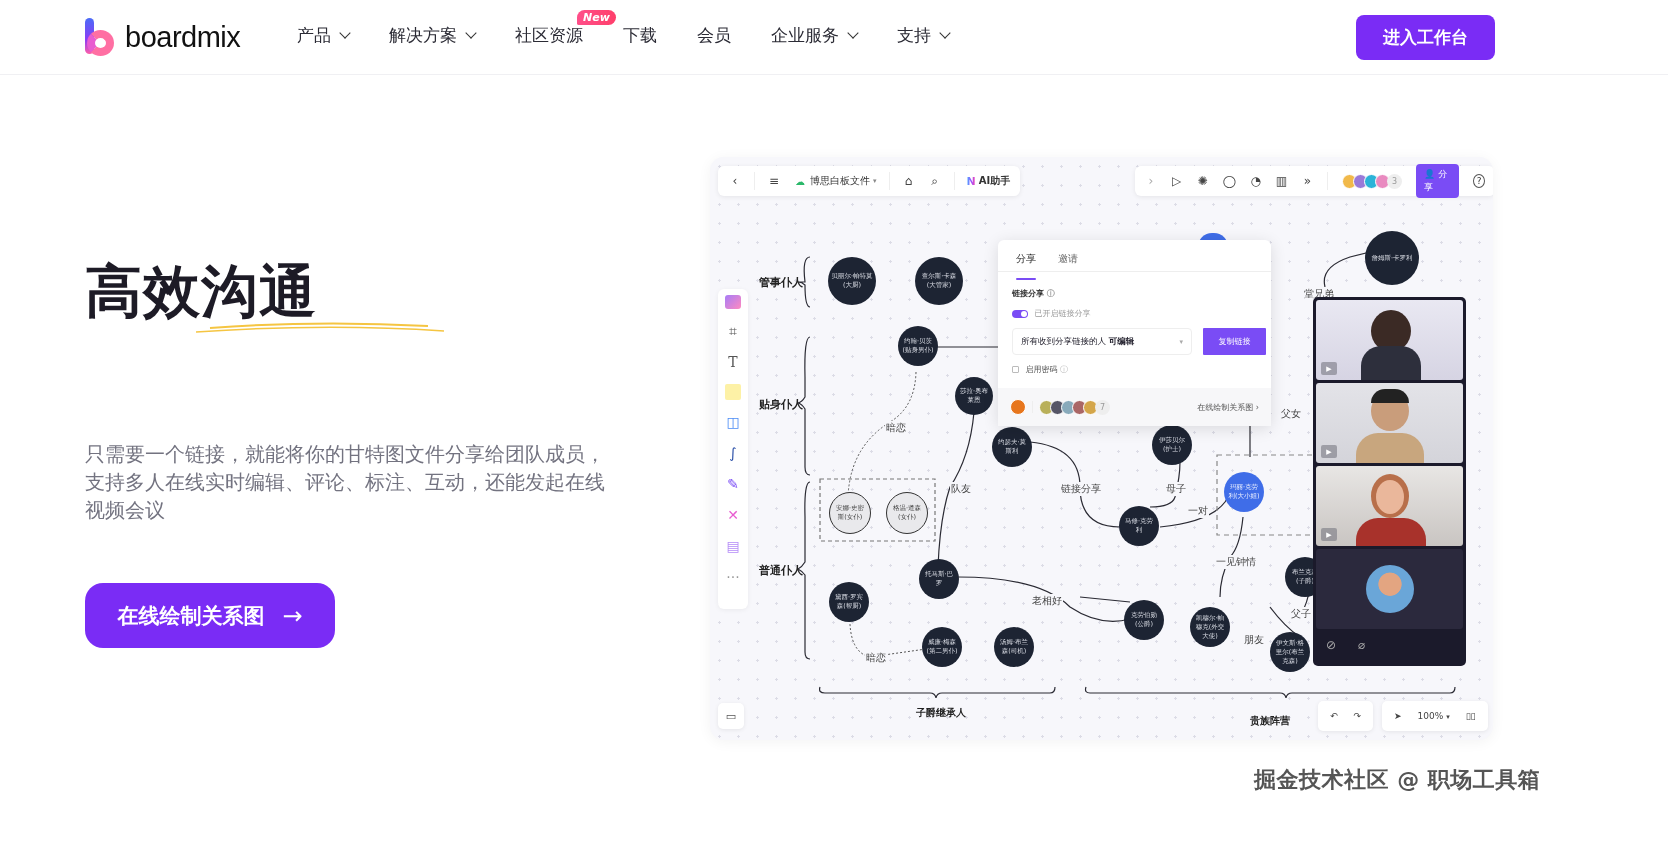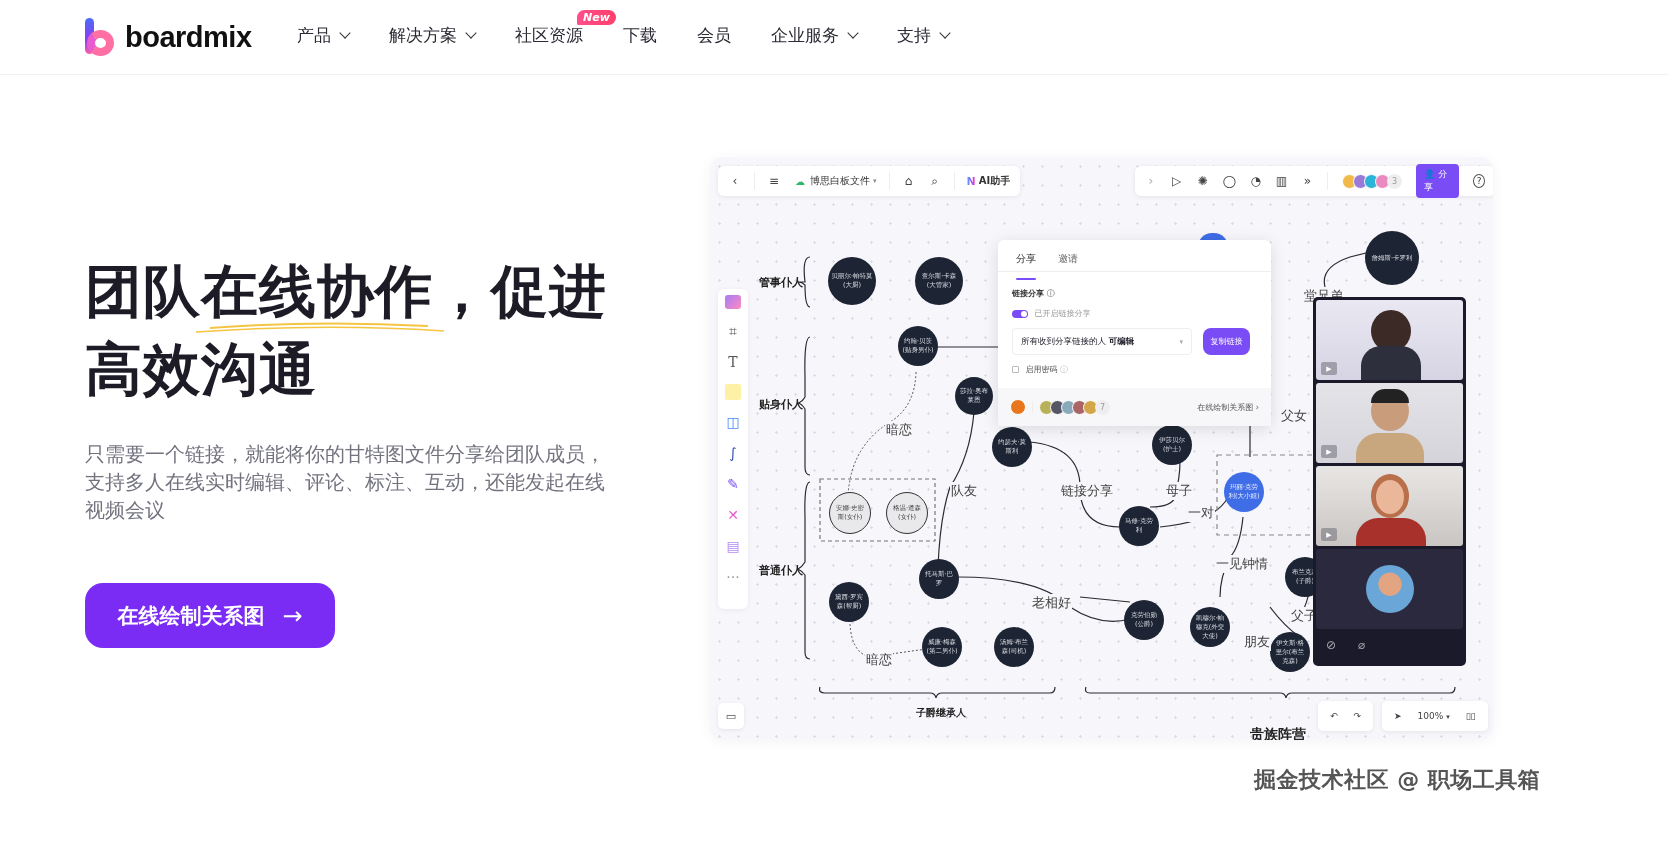--- a/index.html
+++ b/index.html
@@ -2,21 +2,21 @@
 <html><head>
 <meta charset="utf-8">
 <style>
 *{box-sizing:border-box;margin:0;padding:0}
 html,body{width:1668px;height:867px;overflow:hidden;background:#fff;font-family:"DejaVu Sans","Liberation Sans",sans-serif;color:#1c1a27}
 .nav{position:absolute;left:0;top:0;width:1668px;height:75px;border-bottom:1px solid #f0f0f3;background:#fff}
 .logo{position:absolute;left:85px;top:18px;display:flex;align-items:center;gap:10px}
 .logo-mark{width:30px;height:38px;position:relative}
 .logo-mark .stem{position:absolute;left:0;top:0;width:9px;height:36px;border-radius:5px;background:linear-gradient(180deg,#4a6cf7,#8b3bf5 60%,#ff5fa8)}
 .logo-mark .bowl{position:absolute;left:2px;top:12px;width:27px;height:26px;border-radius:50%;border:8px solid #ff6fa3;border-left-color:#e85cd0}
-.logo-text{font-family:"Liberation Sans",sans-serif;font-weight:700;font-size:29px;letter-spacing:-0.5px;color:#111}
+.logo-text{font-family:"Liberation Sans",sans-serif;font-weight:400;font-size:29px;letter-spacing:-0.5px;color:#111}
 .nav-items{position:absolute;left:297px;top:24px;display:flex;align-items:center;font-size:17px;color:#2b2b35}
 .nav-item{display:flex;align-items:center;gap:6px;margin-right:40px;position:relative;white-space:nowrap}
 .chev{display:inline-block;width:8px;height:8px;border-right:1.6px solid #333;border-bottom:1.6px solid #333;transform:rotate(45deg);margin-top:-5px;margin-left:4px}
 .badge-new{position:absolute;left:62px;top:-14px;background:linear-gradient(90deg,#ff4f8a,#ff3f6b);color:#fff;font-size:11px;font-weight:700;font-style:italic;padding:1px 6px;border-radius:8px 8px 8px 2px}
 .cta-top{position:absolute;left:1356px;top:15px;width:139px;height:45px;border-radius:8px;background:#7a2cf5;color:#fff;font-size:17px;font-weight:700;display:flex;align-items:center;justify-content:center}
 .hero-title{position:absolute;left:85px;top:252px;font-size:57px;font-weight:900;line-height:78px;color:#1d1b26;letter-spacing:1px;width:560px}
 .underline{position:absolute;left:196px;top:318px;width:250px;height:16px}
 .hero-desc{position:absolute;left:85px;top:440px;width:520px;font-size:20px;line-height:28px;color:#737380}
 .cta-main{position:absolute;left:85px;top:583px;width:250px;height:65px;border-radius:18px;background:#7a2cf5;color:#fff;font-size:21px;font-weight:700;display:flex;align-items:center;justify-content:center;gap:18px}
 .cta-main .arrow{font-size:24px;font-weight:400}
@@ -32,31 +32,31 @@
 .av{width:15px;height:15px;border-radius:50%;border:1.5px solid #fff;margin-left:-4px}
 .av-count{width:15px;height:15px;border-radius:50%;background:#eee;color:#999;font-size:8px;display:flex;align-items:center;justify-content:center;margin-left:-3px}
 .share-btn{background:#7a4cf5;color:#fff;border-radius:4px;padding:4px 8px;font-size:9px}
 .help{width:14px;height:14px;border:1.3px solid #555;border-radius:50%;font-size:9px;display:flex;align-items:center;justify-content:center}
 .sidebar{position:absolute;left:8px;top:132px;width:30px;height:320px;background:#fff;border-radius:6px;box-shadow:0 1px 5px rgba(0,0,0,.06);display:flex;flex-direction:column;align-items:center;gap:13px;padding-top:6px}
 .sb-ico{width:18px;height:18px;display:flex;align-items:center;justify-content:center;font-size:14px;color:#555}
 .node{position:absolute;border-radius:50%;background:#1d2433;color:#d8dbe3;font-size:6.5px;line-height:9px;text-align:center;display:flex;align-items:center;justify-content:center;padding:3px}
 .node.light{background:#e9e9ec;color:#444;border:1.5px solid #333}
 .node.blue{background:#3f6de8;color:#e9eeff}
 .lbl{position:absolute;font-size:11px;font-weight:700;color:#222}
-.elbl{position:absolute;font-size:13px;color:#444;background:#f7f7fb;padding:0 1px}
+.elbl{position:absolute;font-size:10px;color:#444;background:#f7f7fb;padding:0 1px}
 .share-panel{position:absolute;left:288px;top:83px;width:273px;height:186px;background:#fff;border-radius:6px;box-shadow:0 3px 16px rgba(0,0,0,.12)}
 .sp-tabs{display:flex;gap:22px;padding:12px 18px 0;font-size:10px;color:#333;border-bottom:1px solid #eee;height:32px}
 .sp-tab.active{color:#222;position:relative}
 .sp-tab.active::after{content:"";position:absolute;left:0;right:0;bottom:-9px;height:2px;background:#7a4cf5;border-radius:1px}
 .sp-tab.muted{color:#666}
 .sp-row{position:absolute;font-size:8px;color:#333}
 .toggle{display:inline-block;width:16px;height:8px;border-radius:4px;background:#7a4cf5;vertical-align:middle;position:relative;margin-right:4px}
 .toggle::after{content:"";position:absolute;right:1px;top:1px;width:6px;height:6px;border-radius:50%;background:#fff}
 .select{position:absolute;left:14px;top:88px;width:180px;height:27px;border:1px solid #eee;border-radius:4px;font-size:8.5px;padding:0 8px;display:flex;align-items:center;justify-content:space-between}
-.copy-btn{position:absolute;left:205px;top:88px;width:47px;height:27px;background:#7a4cf5;color:#fff;border-radius:8px;font-size:8px;display:flex;align-items:center;justify-content:center}
+.copy-btn{position:absolute;left:205px;top:88px;width:63px;height:27px;background:#7a4cf5;color:#fff;border-radius:1px;font-size:8px;display:flex;align-items:center;justify-content:center}
 .chk{display:inline-block;width:7px;height:7px;border:1px solid #bbb;border-radius:1px;vertical-align:middle;margin-right:4px}
 .sp-footer{position:absolute;left:0;right:0;bottom:0;height:38px;background:#f7f7f9;display:flex;align-items:center;padding:0 12px;gap:6px;font-size:8px;color:#555}
 .video-panel{position:absolute;left:603px;top:140px;width:153px;height:369px;background:#1b1a2b;border-radius:5px;padding:3px;display:flex;flex-direction:column;gap:3px}
 .vtile{height:80px;border-radius:3px;position:relative;overflow:hidden}
 .vtile .cam{position:absolute;left:5px;bottom:5px;width:16px;height:13px;background:rgba(120,120,130,.6);border-radius:2px;color:#fff;font-size:7px;display:flex;align-items:center;justify-content:center}
 .vtile.t4{background:#2b293d;height:80px;display:flex;align-items:center;justify-content:center}
 .v-controls{display:flex;gap:22px;padding:6px 10px;color:#aaa;font-size:12px}
 .bottom-left{position:absolute;left:8px;top:546px;width:26px;height:26px;background:#fff;border-radius:5px;box-shadow:0 1px 4px rgba(0,0,0,.08);display:flex;align-items:center;justify-content:center;font-size:11px;color:#555}
 .bb{position:absolute;top:544px;height:30px;background:#fff;border-radius:5px;box-shadow:0 1px 4px rgba(0,0,0,.08);display:flex;align-items:center;gap:16px;padding:0 12px;font-size:9px;color:#444}
 .watermark{position:absolute;left:1254px;top:765px;font-size:22px;color:#555;font-weight:700;letter-spacing:0.5px}
@@ -93,24 +93,24 @@
     </div>
     <div class="nav-item">
       <span>企业服务</span>
       <span class="chev"></span>
     </div>
     <div class="nav-item">
       <span>支持</span>
       <span class="chev"></span>
     </div>
   </div>
+  <div class="cta-top">进入工作台</div>
 </div>
 
 <div class="hero-title">
-  <div>团队在线协作，促进</div>
   <div>高效沟通</div>
 </div>
 <svg class="underline" viewBox="0 0 250 16">
   <path d="M14 10 Q120 2 232 8" stroke="#f5c542" stroke-width="2" fill="none"></path>
   <path d="M0 14 Q130 5 248 13" stroke="#f5c542" stroke-width="1.6" fill="none"></path>
 </svg>
 <div class="hero-desc">只需要一个链接，就能将你的甘特图文件分享给团队成员，支持多人在线实时编辑、评论、标注、互动，还能发起在线视频会议</div>
 <div class="cta-main">
   <span>在线绘制关系图</span>
   <span class="arrow">→</span>
@@ -197,21 +197,21 @@
       <path d="M140 455 Q138 495 160 500 L230 490"></path>
     </g>
     <rect x="110" y="322" width="115" height="62" fill="none" stroke="#777" stroke-width="1.2" stroke-dasharray="4 3"></rect>
     <rect x="507" y="298" width="110" height="80" fill="none" stroke="#888" stroke-width="1.2" stroke-dasharray="5 4"></rect>
   </svg>
 
   <span class="lbl" style="left:49px;top:118px">管事仆人</span>
   <span class="lbl" style="left:49px;top:240px">贴身仆人</span>
   <span class="lbl" style="left:49px;top:406px">普通仆人</span>
   <span class="lbl" style="left:206px;top:549px;font-size:10px">子爵继承人</span>
-  <span class="lbl" style="left:540px;top:569px;font-size:14px">贵族阵营</span>
+  <span class="lbl" style="left:540px;top:557px;font-size:10px">贵族阵营</span>
 
   <div class="node" style="left:118px;top:100px;width:48px;height:48px">贝丽尔·帕特莫(大厨)</div>
   <div class="node" style="left:205px;top:100px;width:48px;height:48px">查尔斯·卡森(大管家)</div>
   <div class="node" style="left:188px;top:169px;width:40px;height:40px">约翰·贝茨(贴身男仆)</div>
   <div class="node" style="left:245px;top:220px;width:38px;height:38px">莎拉·奥布莱恩</div>
   <div class="node" style="left:282px;top:270px;width:40px;height:40px">约瑟夫·莫斯利</div>
   <div class="node light" style="left:119px;top:335px;width:42px;height:42px">安娜·史密斯(女仆)</div>
   <div class="node light" style="left:176px;top:335px;width:42px;height:42px">格温·道森(女仆)</div>
   <div class="node" style="left:209px;top:402px;width:40px;height:40px">托马斯·巴罗</div>
   <div class="node" style="left:119px;top:425px;width:40px;height:40px">黛西·罗宾森(帮厨)</div>

